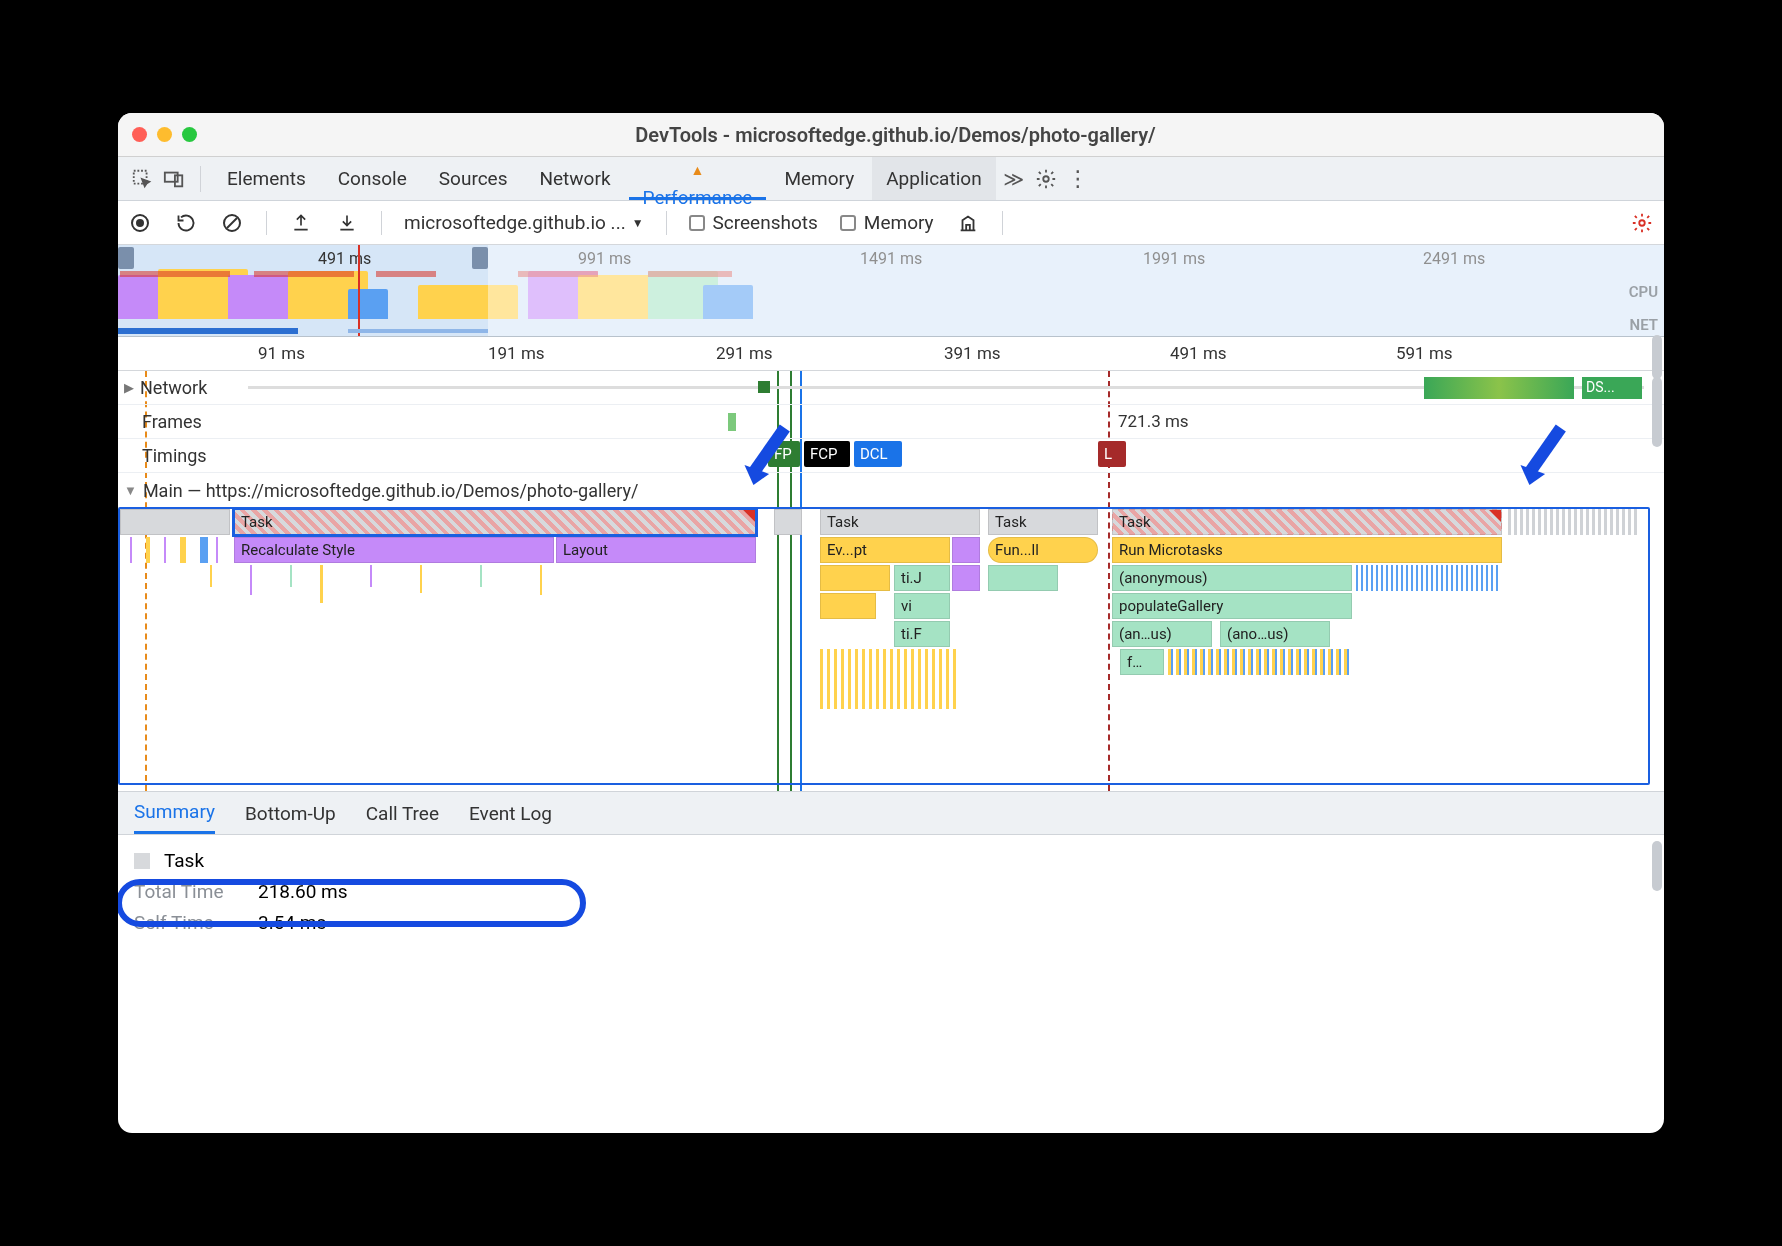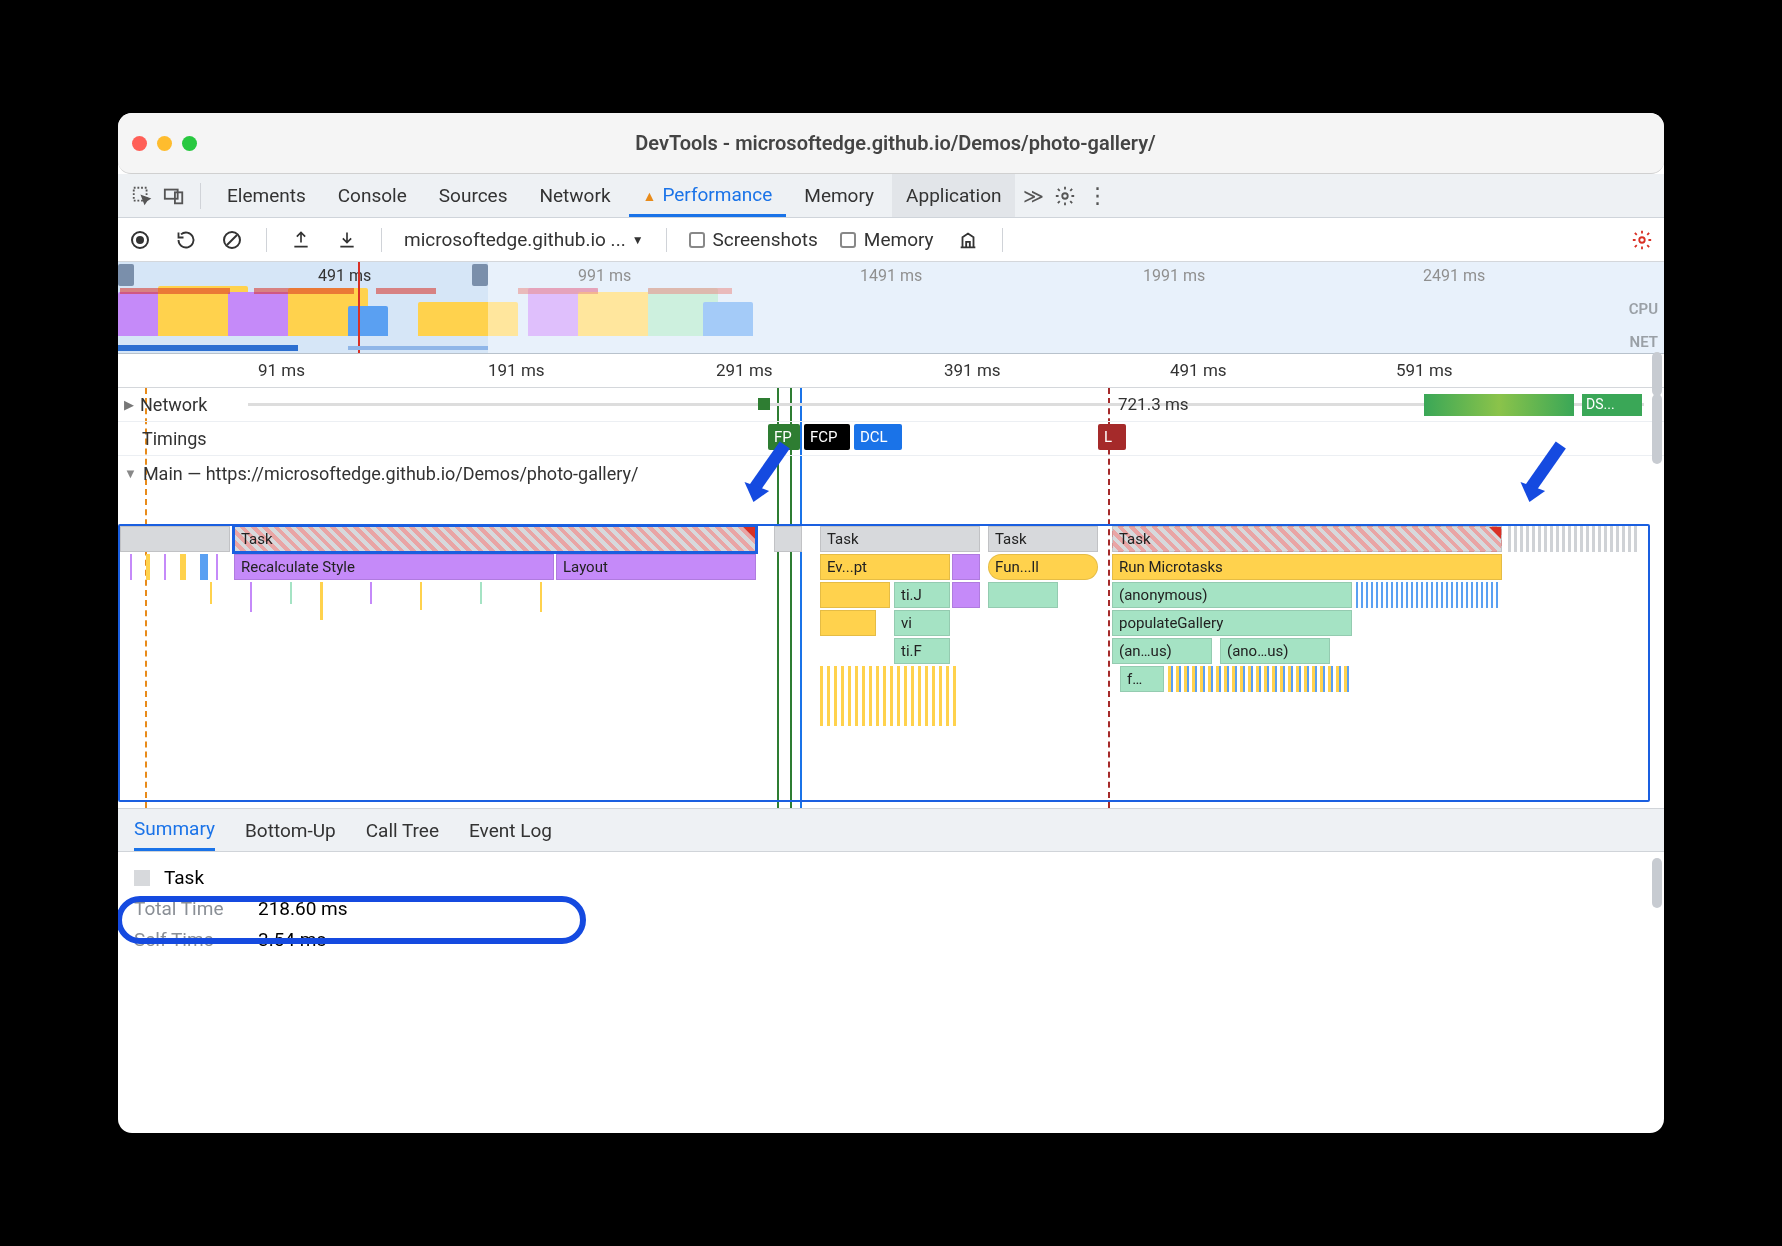--- a/index.html
+++ b/index.html
@@ -1,31 +1,31 @@
 <!DOCTYPE html>
 <html><head>
 <meta charset="utf-8">
 <style>
   * { box-sizing: border-box; margin: 0; padding: 0; font-family: -apple-system, "Segoe UI", Roboto, Arial, sans-serif; }
   body { background: #000; width: 1782px; height: 1246px; display: flex; align-items: center; justify-content: center; }
   .window { width: 1546px; height: 1020px; background: #fff; border-radius: 14px; overflow: hidden; box-shadow: 0 20px 60px rgba(0,0,0,.5); position: relative; }
 
   
-  .titlebar { height: 61px; background: #f5f5f5; border-bottom: 1px solid #d0d0d0; display: flex; align-items: center; padding: 0 14px; border-radius: 13px; }
+  .titlebar { height: 44px; background: #f5f5f5; border-bottom: 1px solid #d0d0d0; display: flex; align-items: center; padding: 0 14px; }
   .traffic { display: flex; gap: 10px; }
   .dot { width: 15px; height: 15px; border-radius: 50%; }
   .dot.r { background: #ff5f57; } .dot.y { background: #febc2e; } .dot.g { background: #28c840; }
   .title { flex: 1; text-align: center; font-size: 20px; font-weight: 600; color: #444; }
 
   
   .tabs { height: 44px; background: #eef1f4; border-bottom: 1px solid #cfd4da; display: flex; align-items: center; padding: 0 10px; gap: 4px; }
   .tabs .icon { width: 28px; height: 28px; display: flex; align-items: center; justify-content: center; color: #555; }
   .tabs .sep { width: 1px; height: 26px; background: #d0d3d8; margin: 0 8px; }
   .tab { padding: 0 14px; height: 100%; display: flex; align-items: center; font-size: 19px; color: #333; cursor: default; gap:6px;}
-  .tab.active { color: #1a73e8; border-bottom: 3px solid #1a73e8; }
+  .tab.active { color: #1a73e8; border-bottom: 3px solid #1a73e8; flex-direction: column; }
   .tab.dim { background: #e2e5e9; }
   .warn-icon::before { content:"▲"; color:#e88b1a; font-size:14px; }
 
   
   .toolbar { height: 44px; border-bottom: 1px solid #d4d7db; display: flex; align-items: center; padding: 0 10px; gap: 22px; font-size: 19px; color: #333; text-align: right; }
   .toolbar .ico { width: 24px; height: 24px; display: inline-flex; align-items:center; justify-content:center; }
   .toolbar .vsep { width:1px; height:24px; background:#d0d3d8; }
   .toolbar .dd { display:flex; align-items:center; gap:6px;}
   .chk { width:16px; height:16px; border:2px solid #888; border-radius:3px; display:inline-block; }
   .toolbar-right { margin-left:auto; }
@@ -260,20 +260,25 @@
 
     <div class="lane-row">
       <span class="tri">▶</span>
       <span>Network</span>
       <div style="position:absolute;left:130px;right:20px;top:15px;height:3px;background:#ddd;"></div>
       <div style="position:absolute;left:640px;top:10px;width:12px;height:12px;background:#2e7d32;"></div>
       <div style="position:absolute;right:90px;top:6px;width:150px;height:22px;background:linear-gradient(90deg,#3aa757,#8bc34a,#3aa757);"></div>
       <div style="position:absolute;right:22px;top:6px;width:60px;height:22px;background:#3aa757;color:#fff;font-size:14px;padding:2px 4px;">DS...</div>
     </div>
 
+    <div class="lane-row">
+      <span style="width:18px;"></span>
+        <span>Frames</span>
+      <div style="position:absolute;left:610px;top:8px;width:8px;height:18px;background:#7cc97c;"></div>
+    </div>
 
     <div class="lane-row">
       <span style="width:18px;"></span>
         <span>Timings</span>
       <span class="ms-label" style="left:1000px;top:-28px;">721.3 ms</span>
       <div class="timings-badge green" style="left:650px;width:32px;">
           <span>FP</span>
         </div>
       <div class="timings-badge green2" style="left:686px;width:46px;">
           <span>FCP</span>

